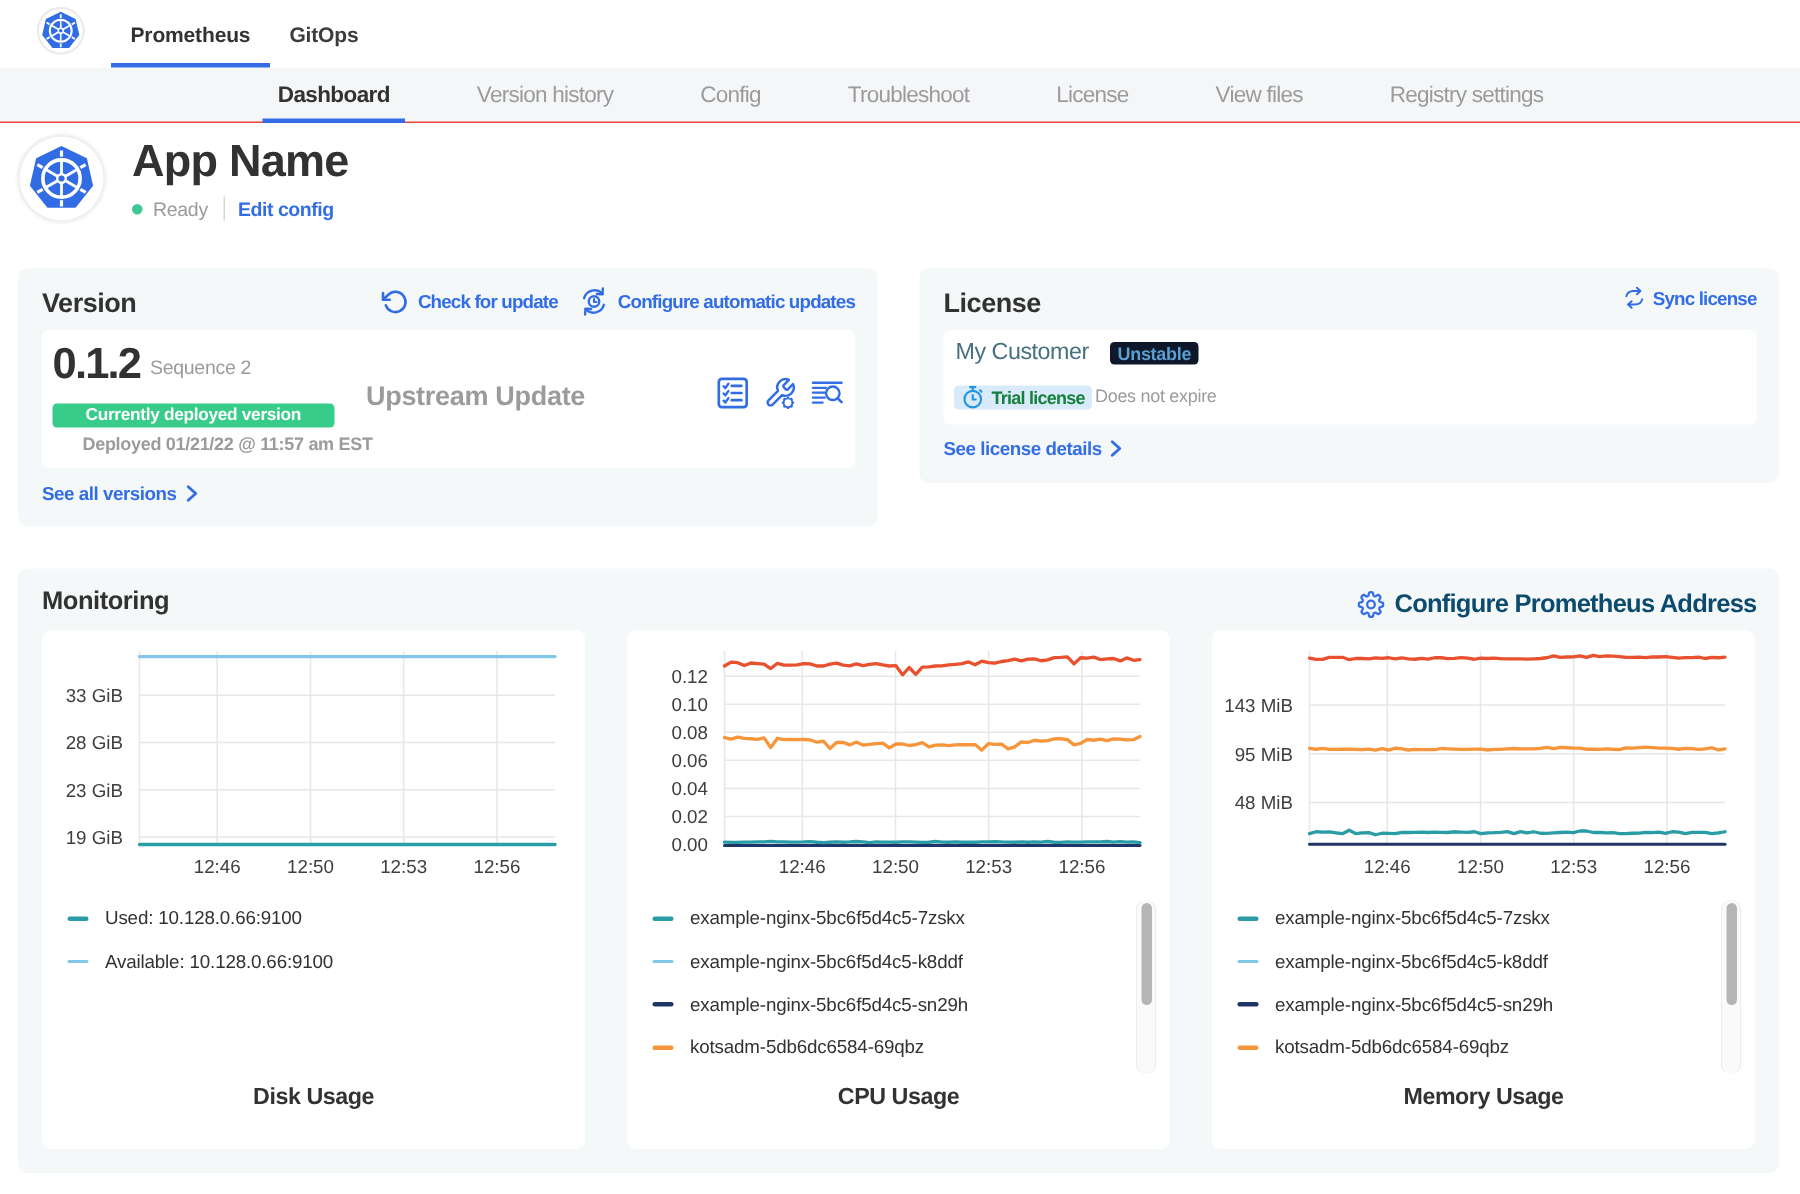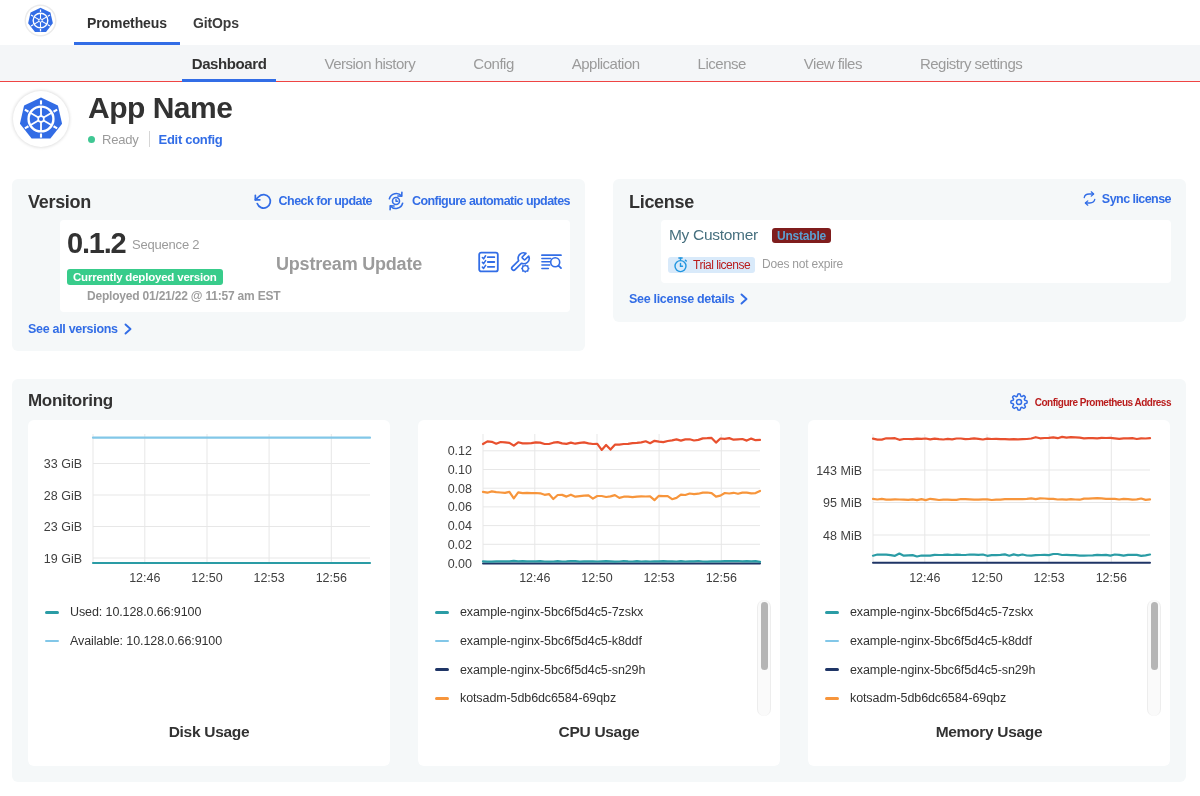--- a/index.html
+++ b/index.html
@@ -22,39 +22,39 @@
 .sep { width:1px; height:16px; background:#d6d6d6; margin:0 9px 0 10px; }
 .editcfg { color:#326de6; font-weight:700; letter-spacing:-0.3px; }
 .row2 { display:flex; margin:7px 14px 0 12px; gap:28px; }
 .card { background:#f5f8f9; border-radius:6px; }
 .vcard { width:573px; height:172px; position:relative; }
 .lcard { width:573px; height:143px; position:relative; }
 .cardtitle { position:absolute; left:16px; top:13px; font-size:18px; font-weight:700; color:#323232; letter-spacing:-0.3px; }
 .hlinks { position:absolute; right:15px; top:12px; display:flex; align-items:center; }
 .hlink { display:flex; align-items:center; font-size:12.5px; font-weight:700; color:#326de6; letter-spacing:-0.55px; }
 .hlink svg { margin-right:6px; }
-.whitebox { position:absolute; left:16px; right:15px; background:#fff; border-radius:4px;margin-left:32px; }
+.whitebox { position:absolute; left:16px; right:15px; background:#fff; border-radius:4px; }
 .vbox { top:41px; height:92px; }
 .lbox { top:41px; height:63px; }
 .vernum { position:absolute; left:7px; top:7px; font-size:29px; font-weight:700; color:#323232; letter-spacing:-1.2px; }
 .seq { position:absolute; left:72px; top:17px; font-size:13px; color:#9b9b9b; letter-spacing:-0.2px; }
-.greenpill { position:absolute; left:7px; top:49px; height:16px; background:#38cc8b; color:#fff; font-size:11.5px; font-weight:700; border-radius:3px; padding:0 6px; display:flex; align-items:center; letter-spacing:-0.2px; }
+.greenpill { position:absolute; left:7px; top:49px; height:16px; background:#38cc8b; color:#fff; font-size:11.5px; font-weight:700; border-radius:3px; padding:0 22px; display:flex; align-items:center; letter-spacing:-0.2px; }
 .deployed { position:absolute; left:7px; top:69px; font-size:12px; font-weight:700; color:#9b9b9b; letter-spacing:-0.2px;padding-left:20px; }
 .upstream { position:absolute; left:216px; top:34px; font-size:18px; font-weight:700; color:#9b9b9b; letter-spacing:-0.2px; }
 .vicons { position:absolute; right:8px; top:31px; display:flex; align-items:center; gap:10px; }
 .seeall { position:absolute; left:16px; top:143px; display:flex; align-items:center; font-size:12.5px; font-weight:700; color:#326de6; letter-spacing:-0.3px; }
 .seeall svg { margin-left:6px; }
 .custname { position:absolute; left:8px; top:6px; font-size:15.5px; font-weight:400; color:#47707f; letter-spacing:-0.3px; }
-.unstable { position:absolute; left:111px; top:8px; height:15px; background:#7f1d1d; color:#5b9fd1; font-size:12px; font-weight:700; border-radius:3px; padding:0 5px; display:flex; align-items:center; letter-spacing:-0.2px; }
-.trialpill { position:absolute; left:7px; top:37px; height:16px; background:#d9eafa; color:#b91c1c; font-size:12px; font-weight:400; border-radius:3px; padding:0 5px; display:flex; align-items:center; letter-spacing:-0.5px; }
+.unstable { position:absolute; left:111px; top:8px; height:15px; background:#0f172a; color:#5b9fd1; font-size:12px; font-weight:700; border-radius:3px; padding:0 5px; display:flex; align-items:center; letter-spacing:-0.2px; }
+.trialpill { position:absolute; left:7px; top:37px; height:16px; background:#d9eafa; color:#15803d; font-size:12px; font-weight:700; border-radius:3px; padding:0 5px; display:flex; align-items:center; letter-spacing:-0.5px; }
 .trialpill svg { margin-right:5px; }
 .noexpire { position:absolute; left:101px; top:37px; font-size:12px; font-weight:400; color:#9b9b9b; letter-spacing:-0.2px; }
 .moncard { margin:28px 14px 0 12px; width:1174px; height:403px; position:relative; }
 .montitle { position:absolute; left:16px; top:12px; font-size:17px; font-weight:700; color:#323232; letter-spacing:-0.3px; }
-.promlink { position:absolute; right:15px; top:14px; display:flex; align-items:center; font-size:10px; font-weight:700; color:#b91c1c; letter-spacing:-0.5px; }
+.promlink { position:absolute; right:15px; top:14px; display:flex; align-items:center; font-size:17px; font-weight:700; color:#0c4a6e; letter-spacing:-0.5px; }
 .promlink svg { margin-right:7px; }
 .chartrow { position:absolute; left:16px; top:41px; display:flex; gap:28px; }
 .chartcard { width:362px; height:346px; background:#fff; border-radius:6px; position:relative; }
 .legend { position:absolute; left:0; top:178px; width:100%; }
 .lrow { height:28.7px; display:flex; align-items:center; font-size:12.5px; color:#323232; padding-left:17px; letter-spacing:-0.1px; }
 .dash { width:14px; height:2.6px; border-radius:2px; margin-right:11px; flex:none; }
 .ctitle { position:absolute; left:0; top:303px; width:100%; text-align:center; font-size:15.5px; font-weight:700; color:#323232; letter-spacing:-0.3px; }
 .sbtrack { position:absolute; right:9px; top:180px; width:14px; height:116px; background:#fafafa; border-left:1px solid #ededed; border-right:1px solid #ededed; border-radius:7px; }
 .sbthumb { position:absolute; left:2.6px; top:2px; width:7.6px; height:68px; background:#b5b5b5; border-radius:4px; }
 </style></head><body>
@@ -80,21 +80,21 @@
     </div>
   <div class="toptabs">
     <div class="toptab active">Prometheus</div>
     <div class="toptab">GitOps</div>
   </div>
 </div>
 <div class="subnav">
   <div class="subitem active">Dashboard</div>
   <div class="subitem">Version history</div>
   <div class="subitem">Config</div>
-  <div class="subitem">Application</div>
+  <div class="subitem">Troubleshoot</div>
   <div class="subitem">License</div>
   <div class="subitem">View files</div>
   <div class="subitem">Registry settings</div>
 </div>
 <div class="apphead">
   <div class="appicon">
       <svg width="46" height="46" viewBox="0 0 46 46" style="display:block">
         <polygon points="23.00,1.38 39.90,9.52 44.08,27.81 32.38,42.48 13.62,42.48 1.92,27.81 6.10,9.52" fill="#326ce5"></polygon>
         <circle cx="23.0" cy="23.0" r="12.42" fill="none" stroke="#fff" stroke-width="2.39"></circle>
         <line x1="23.00" y1="23.00" x2="23.00" y2="10.58" stroke="#fff" stroke-width="1.84"></line>

